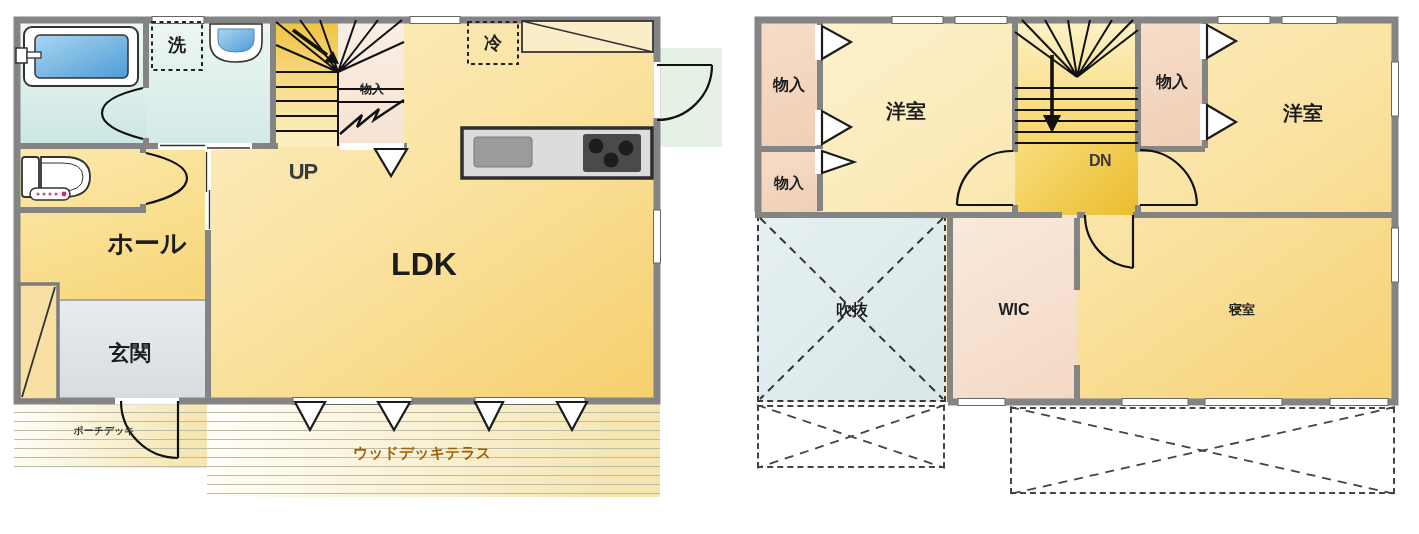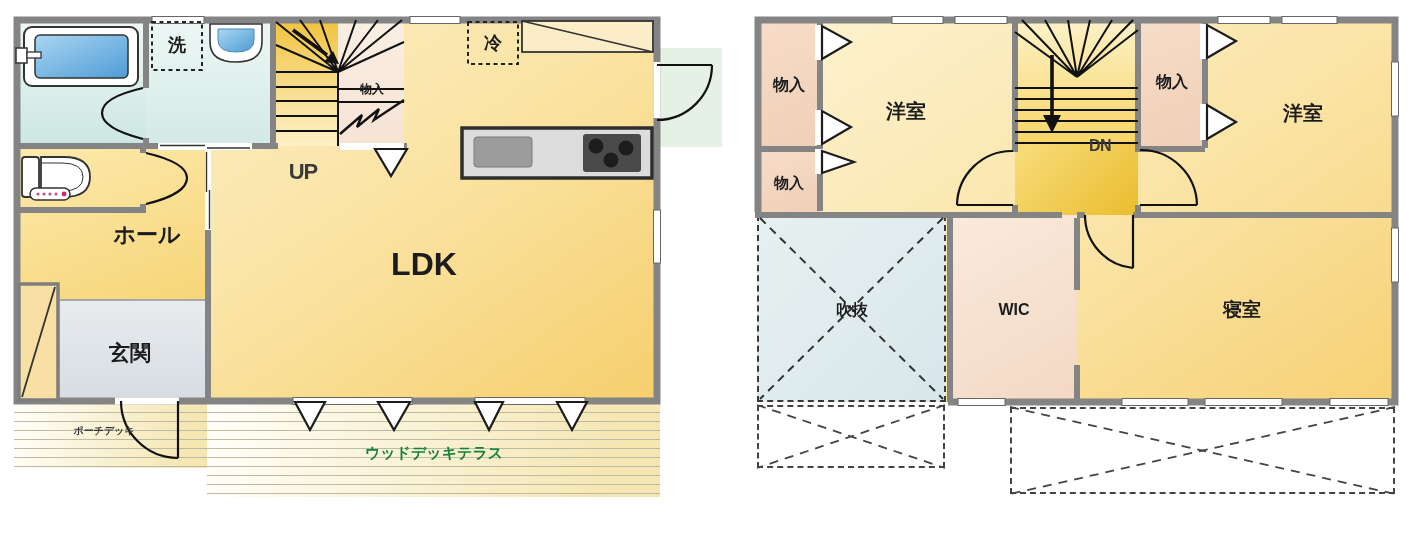--- a/index.html
+++ b/index.html
@@ -263,28 +263,28 @@
         <path d="M945,405 L757,468"></path>
       <path d="M1010,407 L1395,494"></path>
         <path d="M1395,407 L1010,494"></path>
     </g>
   </svg>
 
   <div class="lbl" style="left:177px;top:45px;font-size:18px">洗</div>
   <div class="lbl" style="left:493px;top:43px;font-size:18px">冷</div>
   <div class="lbl" style="left:372px;top:89px;font-size:12px">物入</div>
   <div class="lbl dim" style="left:303px;top:172px;font-size:22px;letter-spacing:-1px">UP</div>
-  <div class="lbl" style="left:147px;top:235px;font-size:22px">ホール</div>
+  <div class="lbl" style="left:147px;top:243px;font-size:26px">ホール</div>
   <div class="lbl" style="left:130px;top:352px;font-size:21px">玄関</div>
   <div class="lbl" style="left:424px;top:264px;font-size:32px">LDK</div>
   <div class="lbl" style="left:104px;top:431px;font-size:10px;color:#333">ポーチデッキ</div>
-  <div class="lbl" style="left:434px;top:452px;font-size:15px;color:#15803d">ウッドデッキテラス</div>
+  <div class="lbl" style="left:422px;top:452px;font-size:15px;color:#a16207">ウッドデッキテラス</div>
 
   <div class="lbl" style="left:789px;top:85px;font-size:16px">物入</div>
   <div class="lbl" style="left:789px;top:182px;font-size:15px">物入</div>
   <div class="lbl" style="left:906px;top:111px;font-size:20px">洋室</div>
   <div class="lbl" style="left:1172px;top:82px;font-size:16px">物入</div>
   <div class="lbl" style="left:1303px;top:113px;font-size:20px">洋室</div>
-  <div class="lbl dim" style="left:1100px;top:146px;font-size:16px;letter-spacing:-0.5px">DN</div>
+  <div class="lbl dim" style="left:1100px;top:161px;font-size:16px;letter-spacing:-0.5px">DN</div>
   <div class="lbl" style="left:852px;top:310px;font-size:16px">吹抜</div>
   <div class="lbl" style="left:1014px;top:310px;font-size:16px">WIC</div>
-  <div class="lbl" style="left:1242px;top:309px;font-size:19px">寝室</div>
+  <div class="lbl" style="left:1242px;top:309px;font-size:13px">寝室</div>
 </div>
 
 </body></html>

